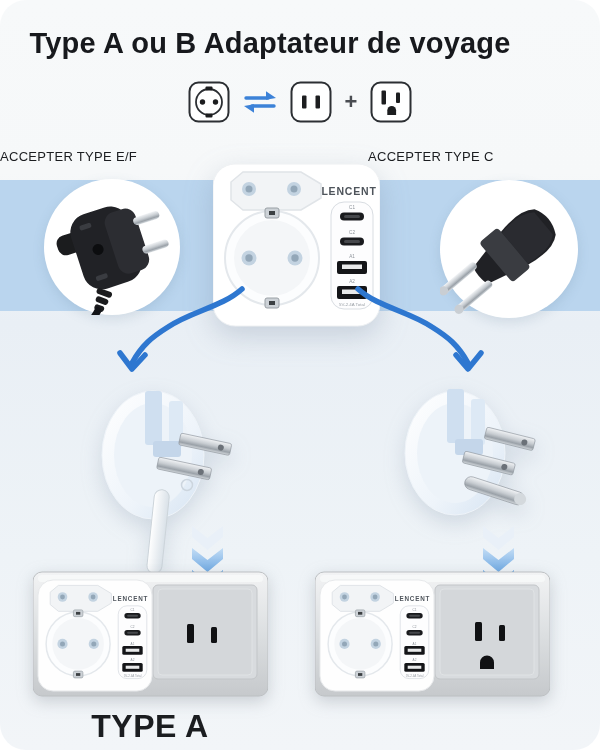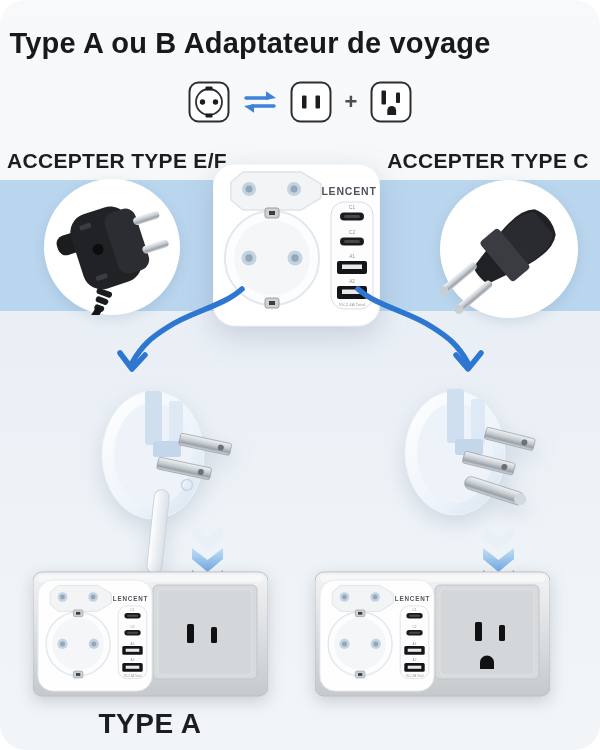--- a/index.html
+++ b/index.html
@@ -4,51 +4,51 @@
 <style>
   html,body{margin:0;padding:0;background:#fff;}
   .page{
     position:relative;width:600px;height:750px;margin:0 auto;overflow:hidden;
     border-radius:26px;
     background:linear-gradient(180deg,#f7f9fa 0%,#f6f8f9 23%,#e9eff5 43%,#eef3f7 74%,#f2f5f8 100%);
     font-family:"Liberation Sans",sans-serif;
   }
   .title{
     position:absolute;top:27px;left:0;width:500px;text-align:center;
-    font-size:29px;font-weight:800;letter-spacing:.2px;color:#17191d;
+    font-size:29px;font-weight:800;letter-spacing:.2px;color:#17191d;padding-left:20px;
   }
   .icon-row{
     position:absolute;top:80px;left:0;width:600px;height:44px;
     display:flex;align-items:center;justify-content:center;gap:13px;
   }
   .plus{font-size:22px;font-weight:600;color:#4a4d52;line-height:1;}
   .banner-label{
-    position:absolute;top:149px;font-size:21px;font-weight:700;
-    color:#1b1d20;letter-spacing:.3px;text-align:center;
+    position:absolute;top:149px;font-size:13px;font-weight:400;
+    color:#1b1d20;letter-spacing:.3px;text-align:left;
   }
   .banner-label.left{left:0;width:234px;}
   .banner-label.right{left:368px;width:240px;}
   .band{position:absolute;left:0;top:180px;width:600px;height:131px;background:#bad5ee;}
   .photo-circle{position:absolute;border-radius:50%;background:#fff;box-shadow:0 4px 12px rgba(90,120,150,.18);}
   .photo-circle.left{left:44px;top:179px;width:136px;height:136px;}
   .photo-circle.right{left:440px;top:180px;width:138px;height:138px;}
   .photo-circle svg{position:absolute;left:0;top:0;}
   .adapter-main{position:absolute;left:213px;top:162px;filter:drop-shadow(0 10px 14px rgba(110,130,155,.28));}
   .arrows{position:absolute;left:80px;top:283px;}
   .sideview{filter:drop-shadow(0 8px 10px rgba(120,140,165,.25));position:absolute;}
   .sideview.a{left:95px;top:383px;}
   .sideview.b{left:395px;top:383px;}
   .chev{position:absolute;}
   .chev.a{left:191px;top:526px;}
   .chev.b{left:482px;top:526px;}
   .outlet{position:absolute;filter:drop-shadow(0 5px 8px rgba(110,120,130,.3));}
   .outlet.a{left:33px;top:568px;}
   .outlet.b{left:315px;top:568px;}
   .type-label{
-    position:absolute;top:708px;font-size:28px;font-weight:800;
+    position:absolute;top:708px;font-size:32px;font-weight:800;
     letter-spacing:.5px;color:#1b1d20;text-align:center;width:200px;
   }
   .type-label.a{left:50px;}
   .type-label.b{left:340px;}
   text{font-family:"Liberation Sans",sans-serif;}
   .brand-txt{font-weight:bold;fill:#4e545b;letter-spacing:.8px;}
   .port-lbl{fill:#8d939a;}
   .note-txt{fill:#989ea5;}
 </style>
 </head>

